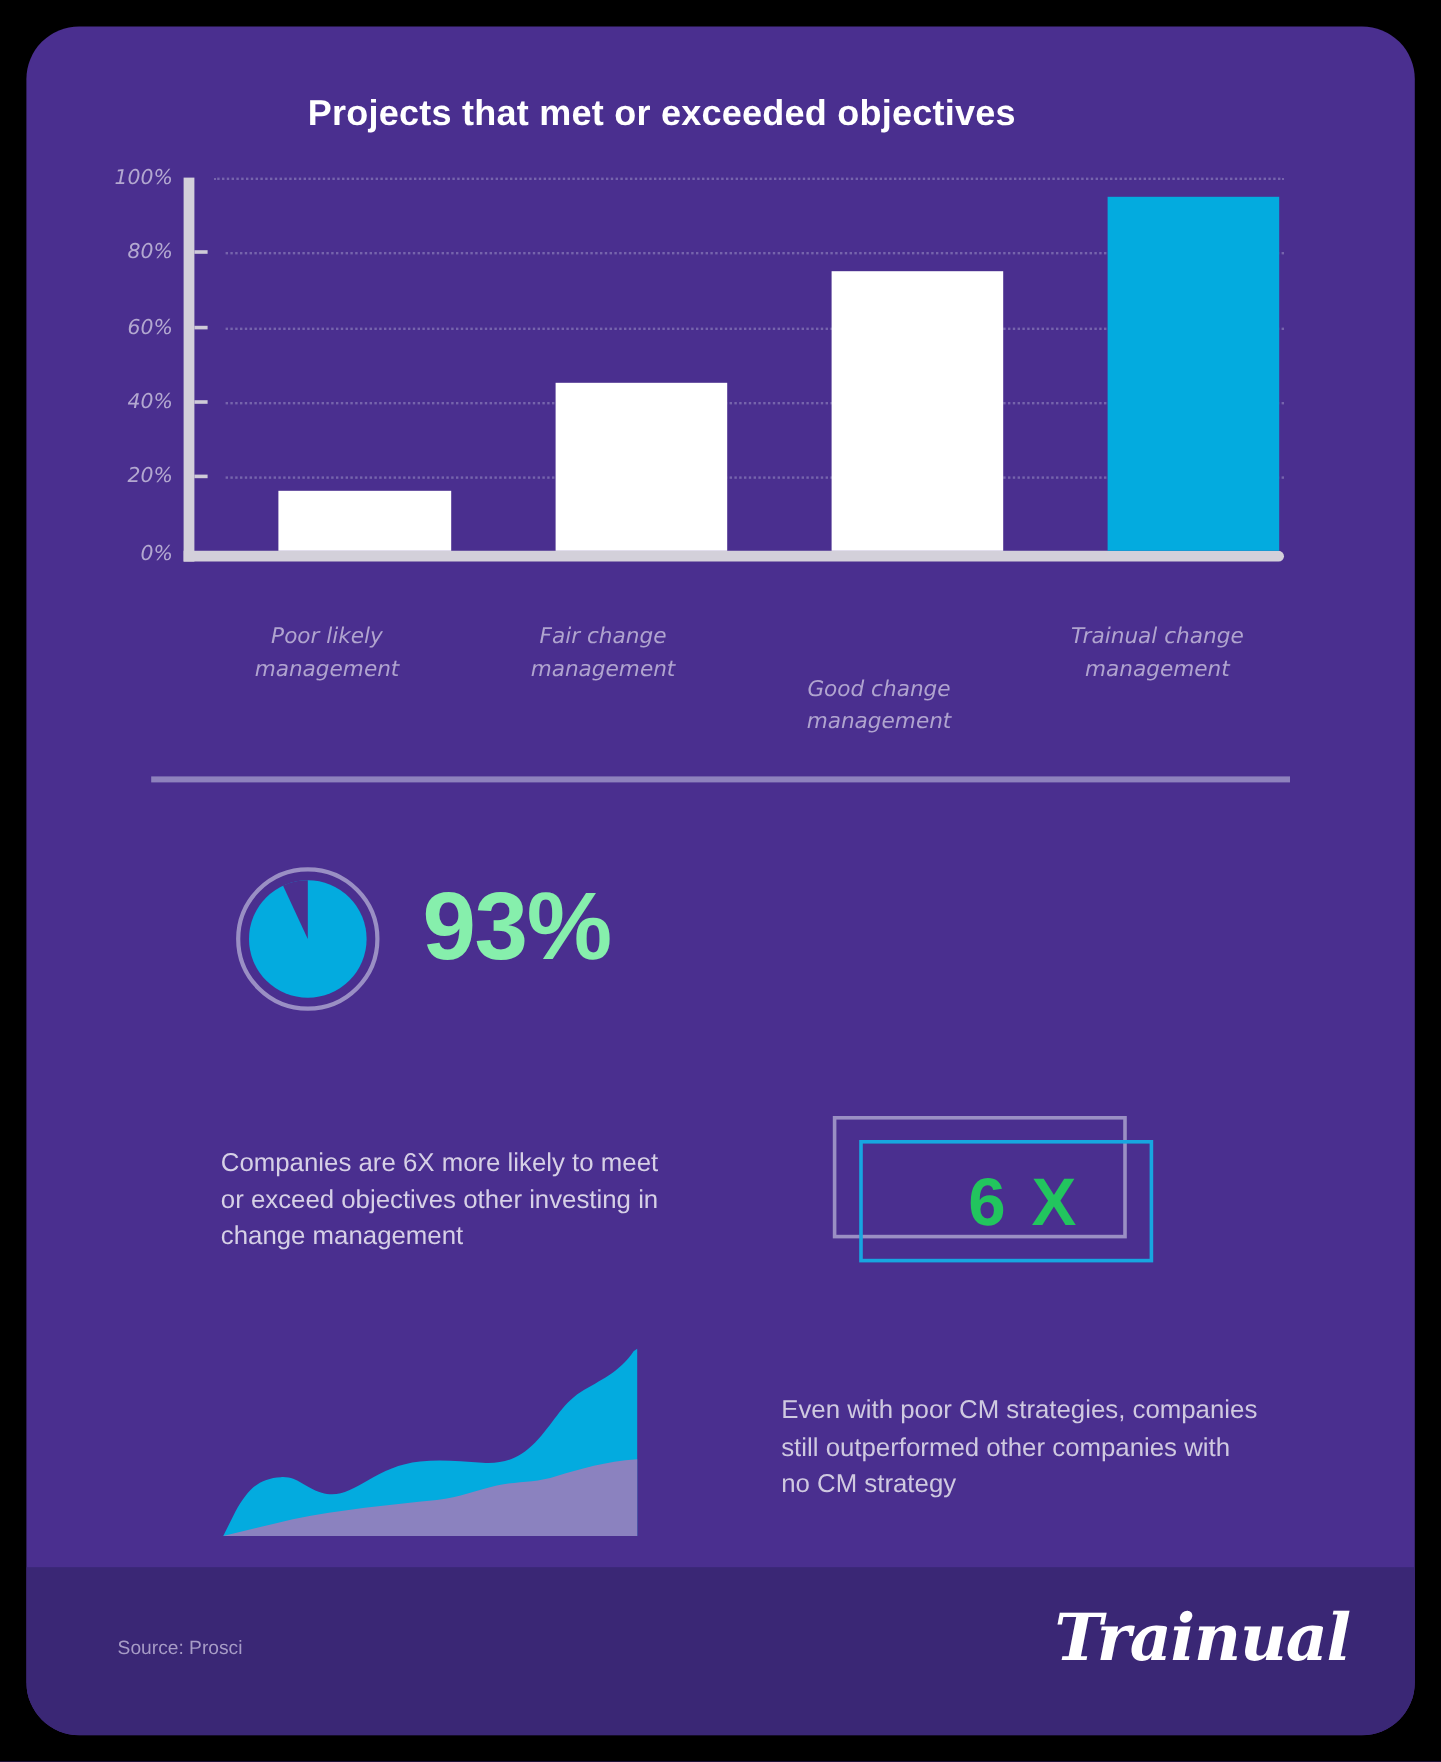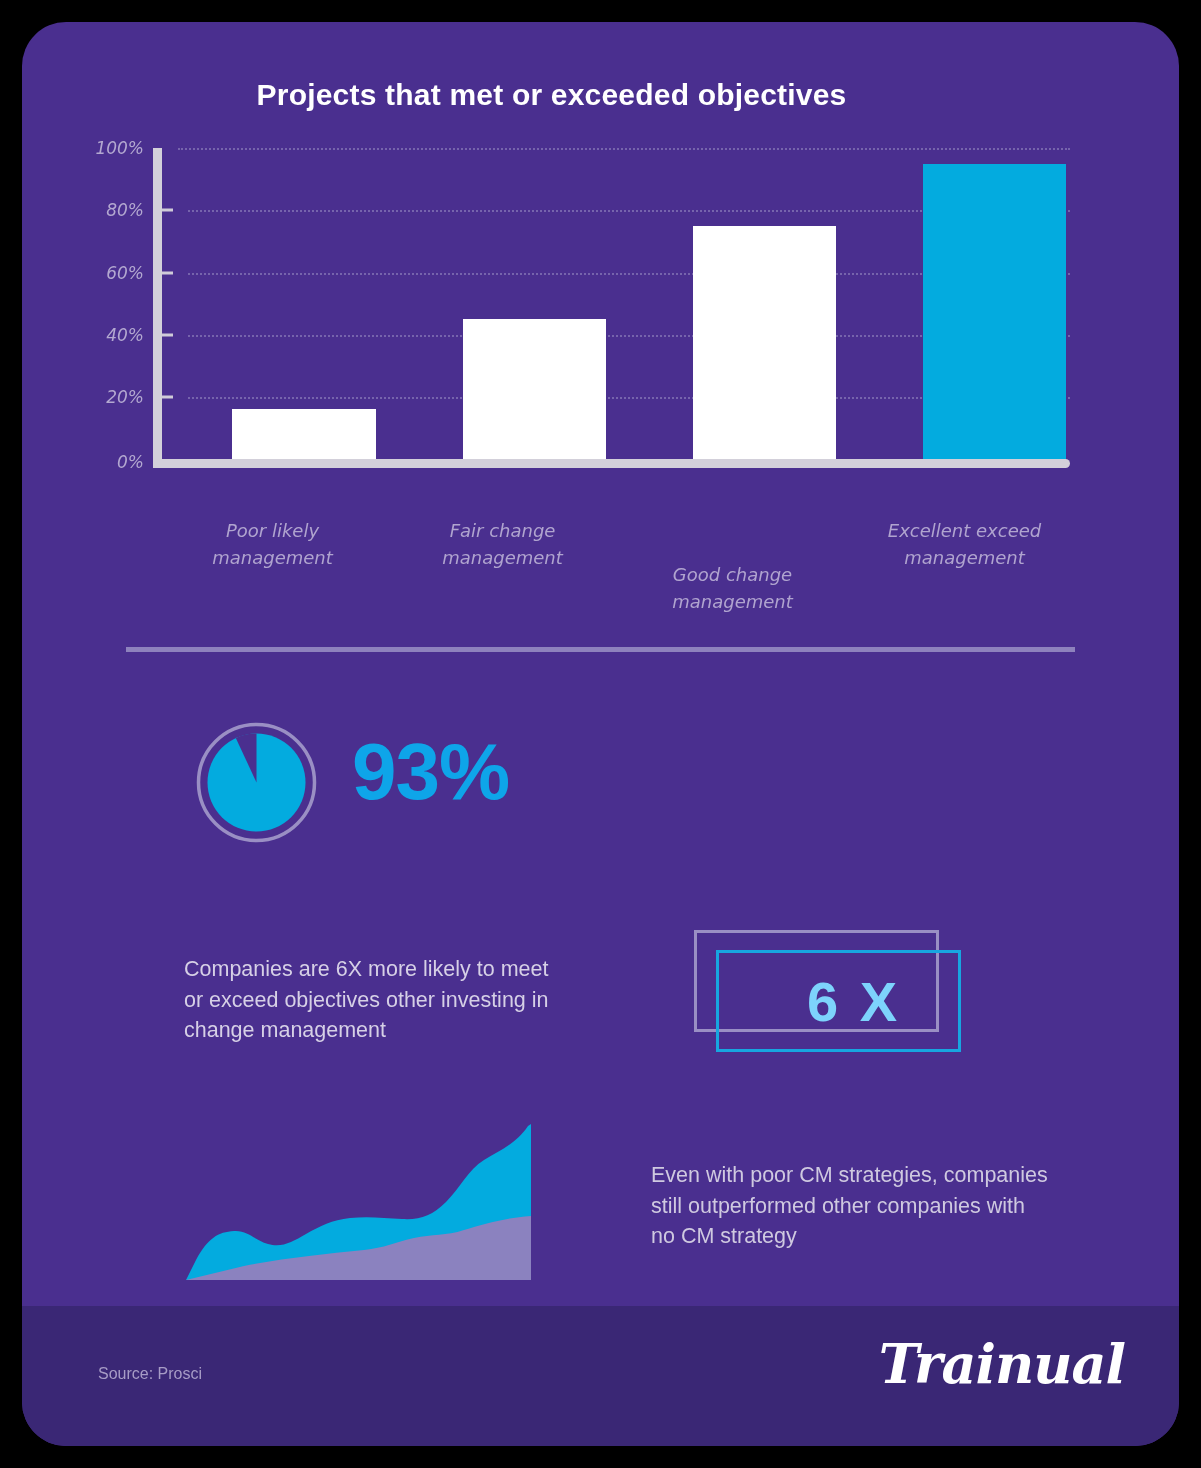--- a/index.html
+++ b/index.html
@@ -104,21 +104,21 @@
 
   
   #donut {
     position:absolute;
     left:174px; top:700px;
     width:121px; height:121px;
   }
   #big-pct {
     position:absolute;
     left:330px; top:704px;
-    color:#0ea5e9;
+    color:#86efac;
     font-size:80px;
     font-weight:bold;
     letter-spacing:-1px;
   }
   #stat-text-1 {
     position:absolute;
     left:629px; top:697px;
     width:420px;
     color:#cfc9e0;
     font-size:21.5px;
@@ -151,21 +151,21 @@
     width:245px; height:102px;
     border:3px solid #17a6e0;
   }
   #sixx-label {
     position:absolute;
     left:22px; top:20px;
     width:275px; height:102px;
     display:flex;
     align-items:center;
     justify-content:center;
-    color:#7dd3fc;
+    color:#22c55e;
     font-size:56px;
     font-weight:bold;
     letter-spacing:3px;
   }
 
   
   #area-chart {
     position:absolute;
     left:162px; top:1092px;
     width:385px; height:168px;
@@ -246,21 +246,21 @@
     </div>
     <div class="cat-label" style="left:393px; top:495px; width:175px;">
       <div>Fair change</div>
       <div>management</div>
     </div>
     <div class="cat-label" style="left:623px; top:495px; width:175px;margin-top:44px;">
       <div>Good change</div>
       <div>management</div>
     </div>
     <div class="cat-label" style="left:845px; top:495px; width:195px;">
-      <div>Excellent exceed</div>
+      <div>Trainual change</div>
       <div>management</div>
     </div>
   </div>
 
   <div id="divider"></div>
 
   <svg id="donut" viewBox="0 0 121 121">
     <circle cx="60.5" cy="60.5" r="58" fill="none" stroke="#9a8fc4" stroke-width="3.5"></circle>
     <circle cx="60.5" cy="60.5" r="49" fill="#03abdf"></circle>
     <path d="M 60.5 60.5 L 60.5 11.5 A 49 49 0 0 0 39.8 15.9 Z" fill="#4a2f8f"></path>

